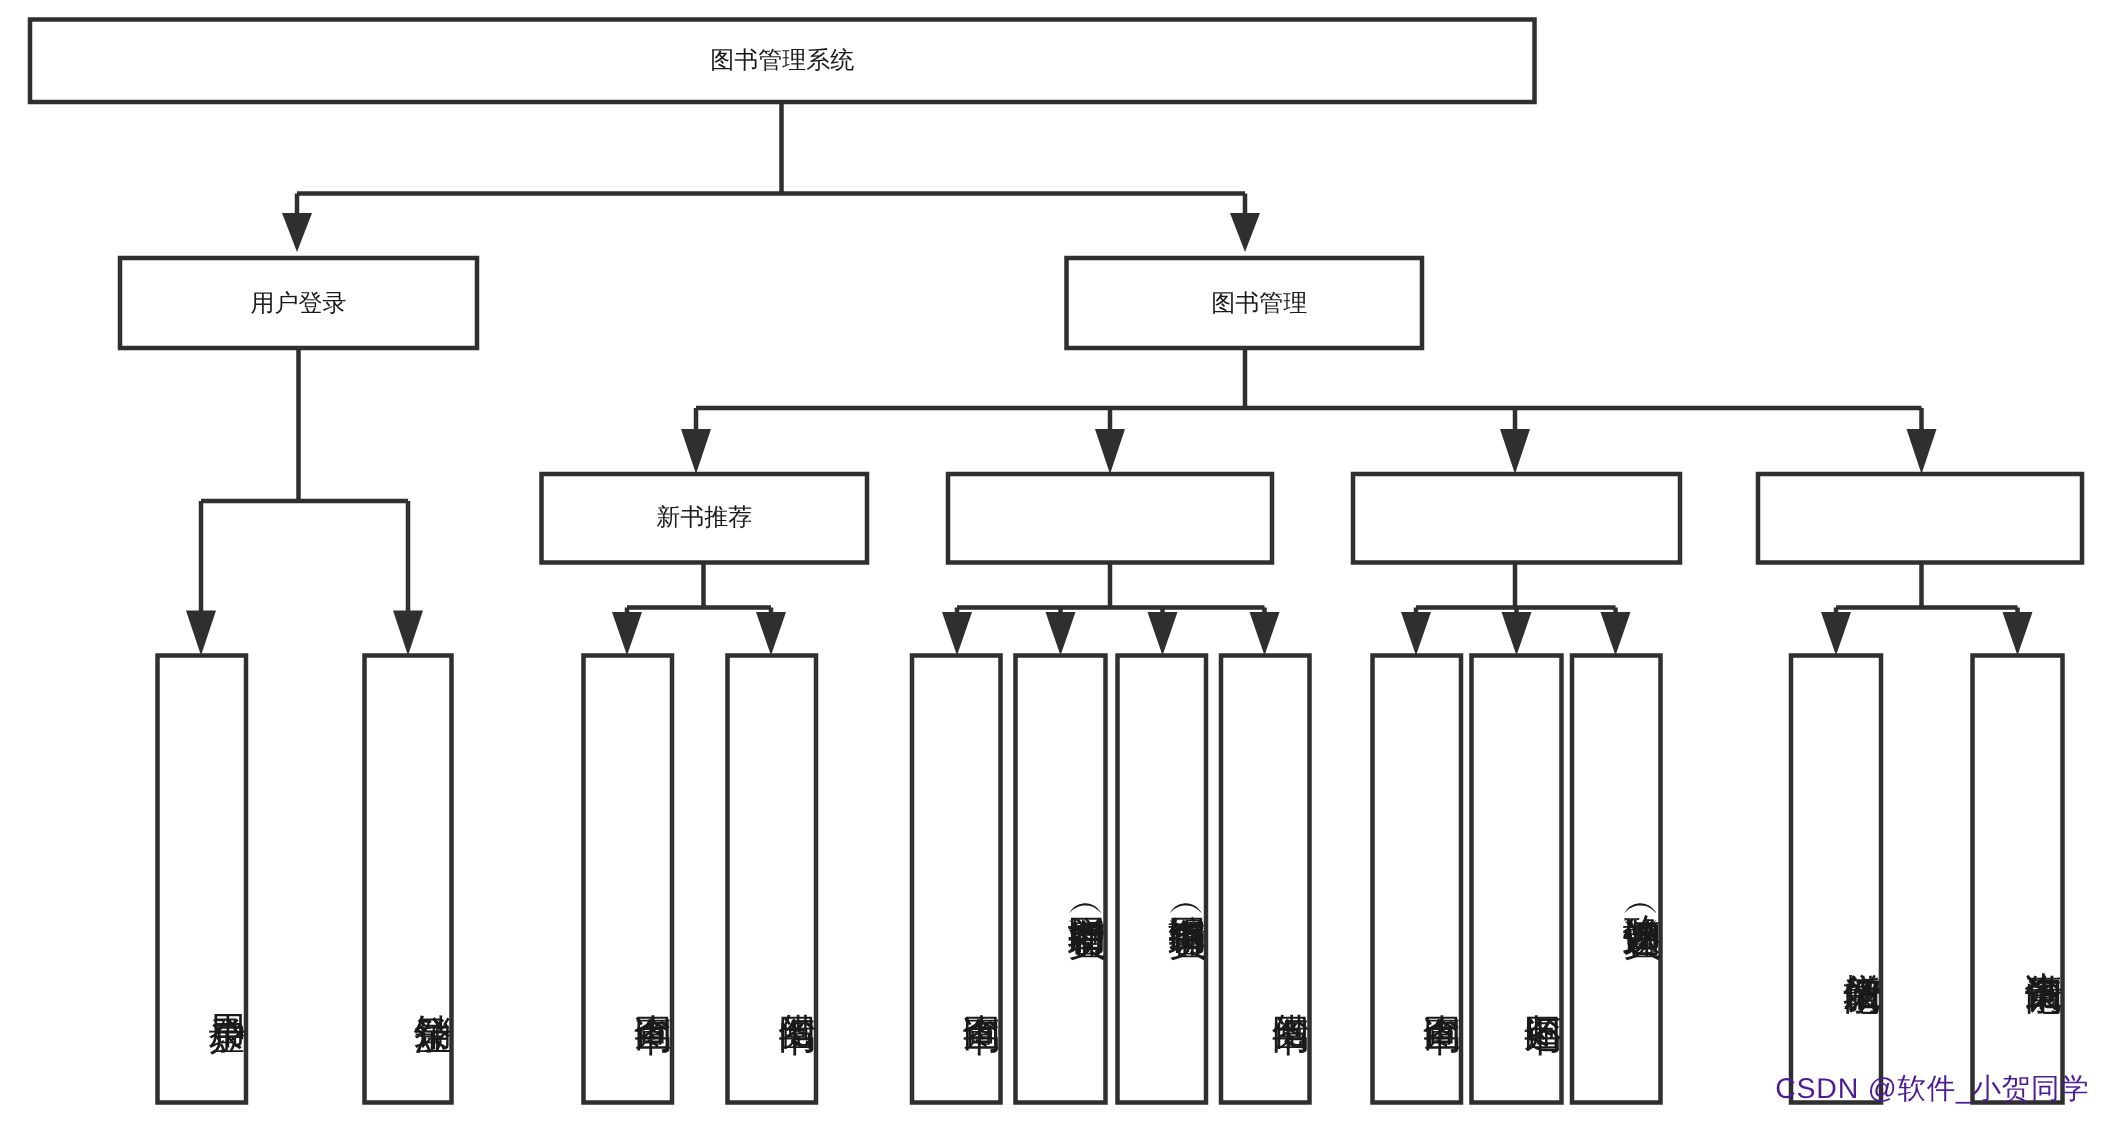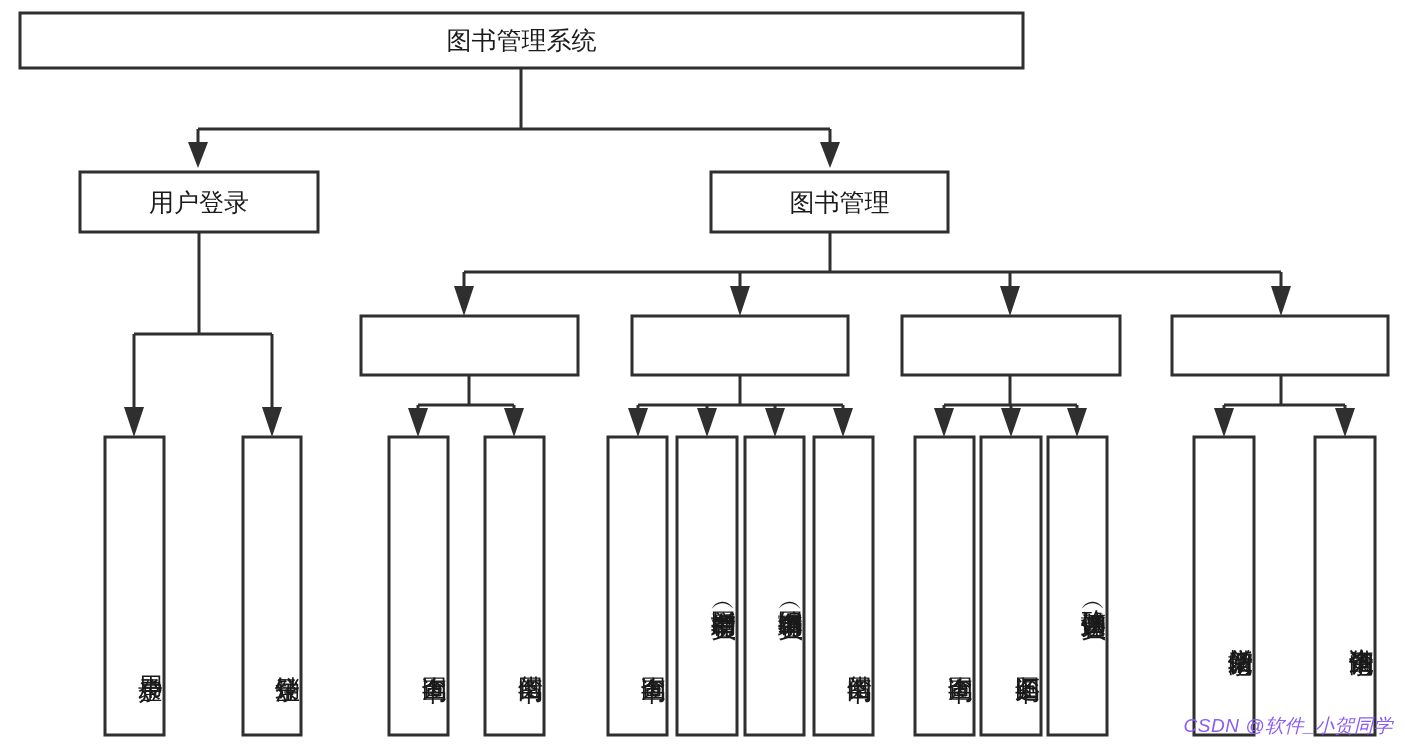--- a/index.html
+++ b/index.html
@@ -50,38 +50,37 @@
     letter-spacing: 1px;
     display: flex;
     align-items: flex-start;
     justify-content: center;
     white-space: nowrap;
     pointer-events: none;
   }
   .horiz-label {
     position: absolute;
     font-family: Liberation Sans, sans-serif;
-    font-size: 25px;
+    font-size: 16px;
     color: #1a1a1a;
     display: flex;
     align-items: center;
     justify-content: center;
     white-space: nowrap;
     pointer-events: none;
   }
   #watermark {
     position: absolute;
     right: 12px;
     bottom: 8px;
     font-family: "Liberation Sans", "DejaVu Sans", sans-serif;
     font-size: 19px;
-    color: #8b5cf6;
+    color: #4c1d95;
     white-space: nowrap;
     letter-spacing: 0.5px;
-    font-style: italic;
   }
 </style>
 </head>
 <body>
 
 <div id="diagram-root">
 
   <svg id="flow" viewBox="0 0 1405 747">
 
     <rect class="node-box" x="20" y="13" width="1003" height="55"></rect>
@@ -171,20 +170,21 @@
     <rect class="node-box" x="1194" y="437" width="60" height="298"></rect>
     <rect class="node-box" x="1315" y="437" width="60" height="298"></rect>
 
   </svg>
 
   <div class="horiz-label" style="left:20px; top:13px; width:1003px; height:55px;">图书管理系统</div>
 
   <div class="horiz-label" style="left:80px; top:172px; width:238px; height:60px;">用户登录</div>
   <div class="horiz-label" style="left:711px; top:172px; width:257px; height:60px;">图书管理</div>
 
+  <div class="horiz-label" style="left:361px; top:316px; width:217px; height:59px;">新书推荐</div>
 
   <div class="vert-label" style="left:105px; top:437px; width:59px; height:298px; padding-top:72px;">用户登录</div>
   <div class="vert-label" style="left:243px; top:437px; width:58px; height:298px; padding-top:72px;">注销登录</div>
 
   <div class="vert-label" style="left:389px; top:437px; width:59px; height:298px; padding-top:72px;">查询图书</div>
   <div class="vert-label" style="left:485px; top:437px; width:59px; height:298px; padding-top:72px;">借阅图书</div>
 
   <div class="vert-label" style="left:608px; top:437px; width:59px; height:298px; padding-top:72px;">查询图书</div>
   <div class="vert-label" style="left:677px; top:437px; width:60px; height:298px; padding-top:8px;">新增图书（管理员）</div>
   <div class="vert-label" style="left:745px; top:437px; width:59px; height:298px; padding-top:8px;">编辑图书（管理员）</div>

